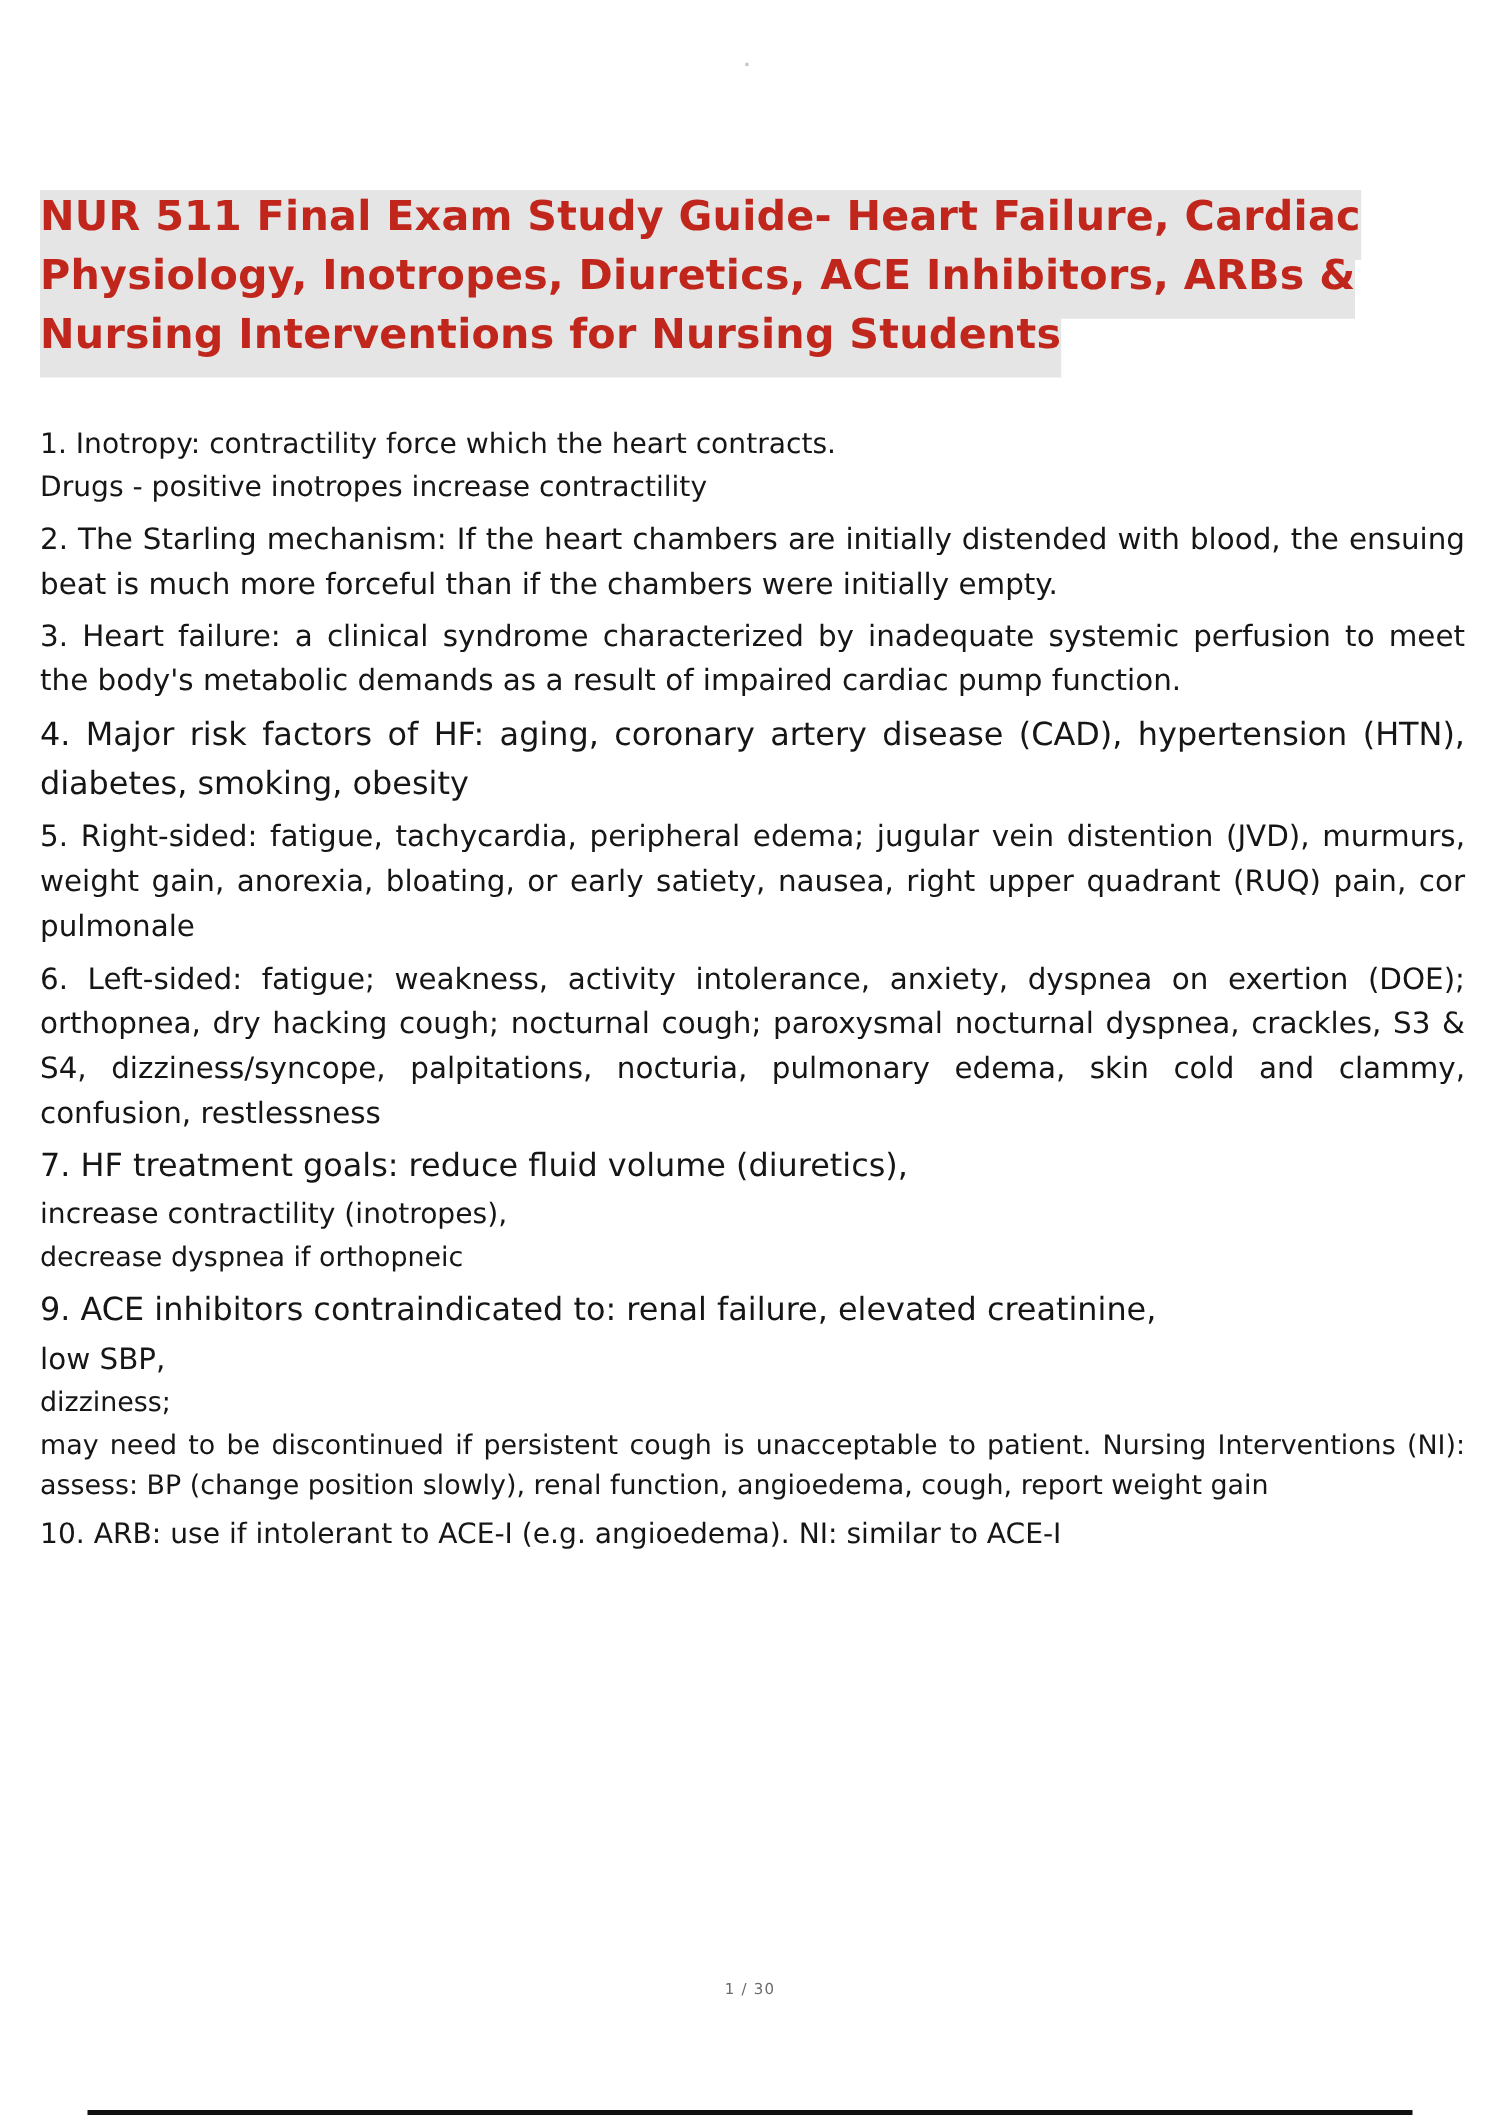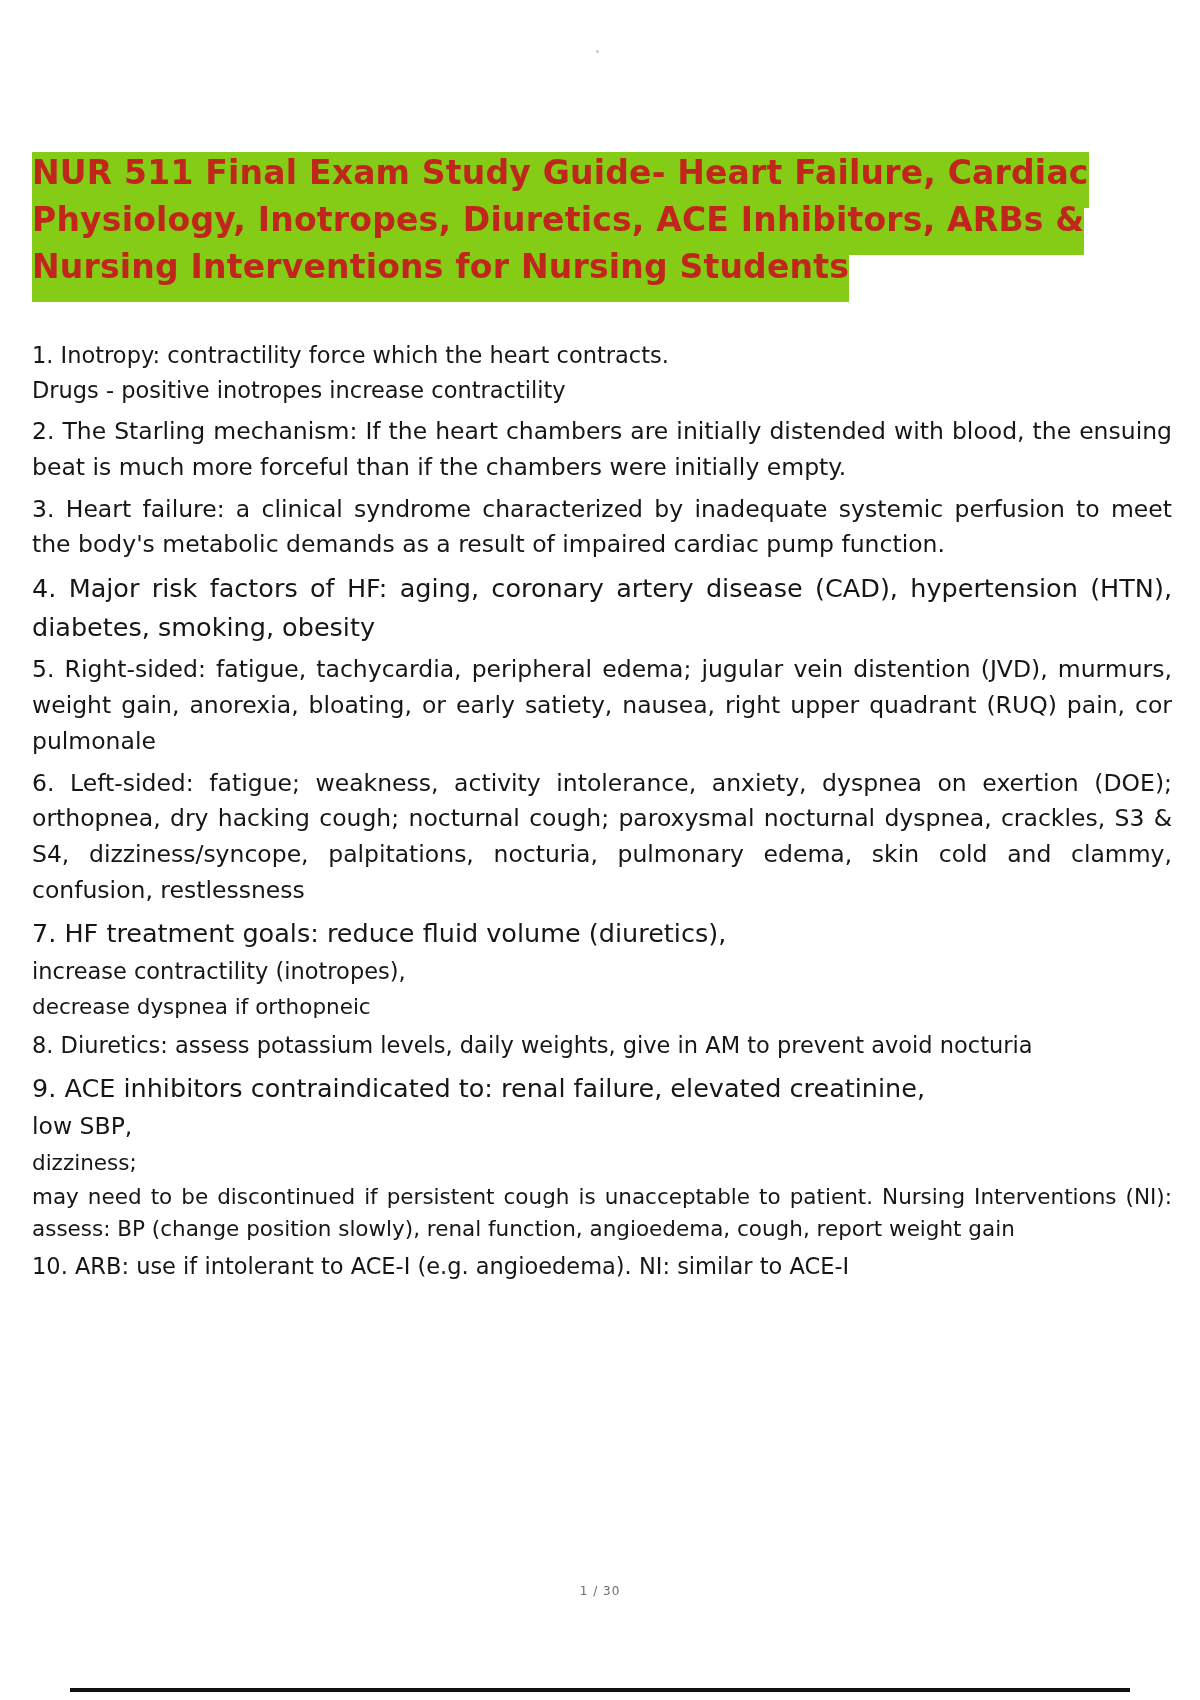--- a/index.html
+++ b/index.html
@@ -32,21 +32,21 @@
     font-family: "DejaVu Sans", sans-serif;
     font-size: 33px;
     font-weight: bold;
     color: #c0261b;
     line-height: 1.42;
     letter-spacing: 0.2px;
     margin: 0 0 0 0;
     padding: 0;
   }
   .doc-title .hl {
-    background: #84cc16;
+    background: #e5e5e5;
     box-decoration-break: clone;
     -webkit-box-decoration-break: clone;
     padding: 1px 0 16px 0;
   }
   .body-block {
     margin-top: 48px;
     color: #1b1b1b;
   }
   .line {
     font-family: "DejaVu Sans", sans-serif;
@@ -111,21 +111,20 @@
       <p class="line s-22 tight">1. Inotropy: contractility force which the heart contracts.</p>
       <p class="line s-22">Drugs - positive inotropes increase contractility</p>
       <p class="line s-23">2. The Starling mechanism: If the heart chambers are initially distended with blood, the ensuing beat is much more forceful than if the chambers were initially empty.</p>
       <p class="line s-23">3. Heart failure: a clinical syndrome characterized by inadequate systemic perfusion to meet the body's metabolic demands as a result of impaired cardiac pump function.</p>
       <p class="line s-25">4. Major risk factors of HF: aging, coronary artery disease (CAD), hypertension (HTN), diabetes, smoking, obesity</p>
       <p class="line s-23">5. Right-sided: fatigue, tachycardia, peripheral edema; jugular vein distention (JVD), murmurs, weight gain, anorexia, bloating, or early satiety, nausea, right upper quadrant (RUQ) pain, cor pulmonale</p>
       <p class="line s-23">6. Left-sided: fatigue; weakness, activity intolerance, anxiety, dyspnea on exertion (DOE); orthopnea, dry hacking cough; nocturnal cough; paroxysmal nocturnal dyspnea, crackles, S3 &amp; S4, dizziness/syncope, palpitations, nocturia, pulmonary edema, skin cold and clammy, confusion, restlessness</p>
       <p class="line s-25 tight">7. HF treatment goals: reduce fluid volume (diuretics),</p>
       <p class="line s-22 tight">increase contractility (inotropes),</p>
       <p class="line s-21">decrease dyspnea if orthopneic</p>
-      <p class="line s-22">8. Diuretics: assess potassium levels, daily weights, give in AM to prevent avoid nocturia</p>
       <p class="line s-25 tight">9. ACE inhibitors contraindicated to: renal failure, elevated creatinine,</p>
       <p class="line s-23 tight">low SBP,</p>
       <p class="line s-21 tight">dizziness;</p>
       <p class="line s-21">may need to be discontinued if persistent cough is unacceptable to patient. Nursing Interventions (NI): assess: BP (change position slowly), renal function, angioedema, cough, report weight gain</p>
       <p class="line s-22">10. ARB: use if intolerant to ACE-I (e.g. angioedema). NI: similar to ACE-I</p>
     </div>
 
   </div>
 
   <div class="page-number">1 / 30</div>

